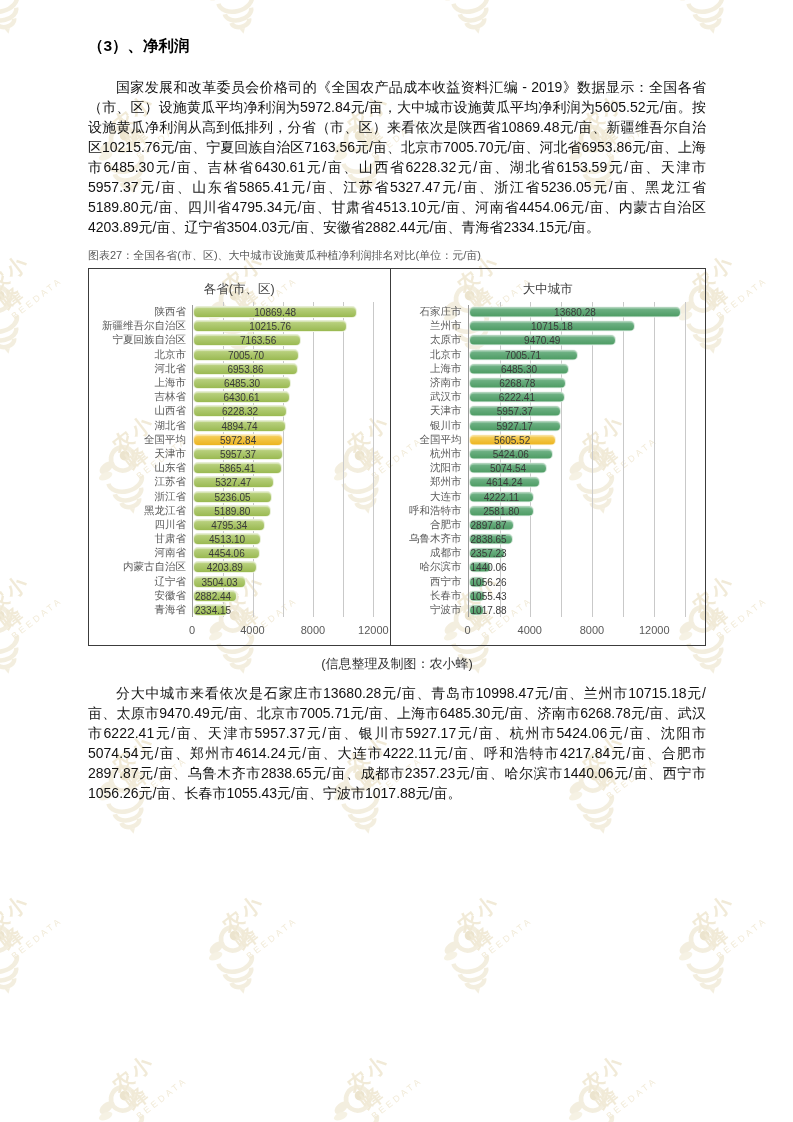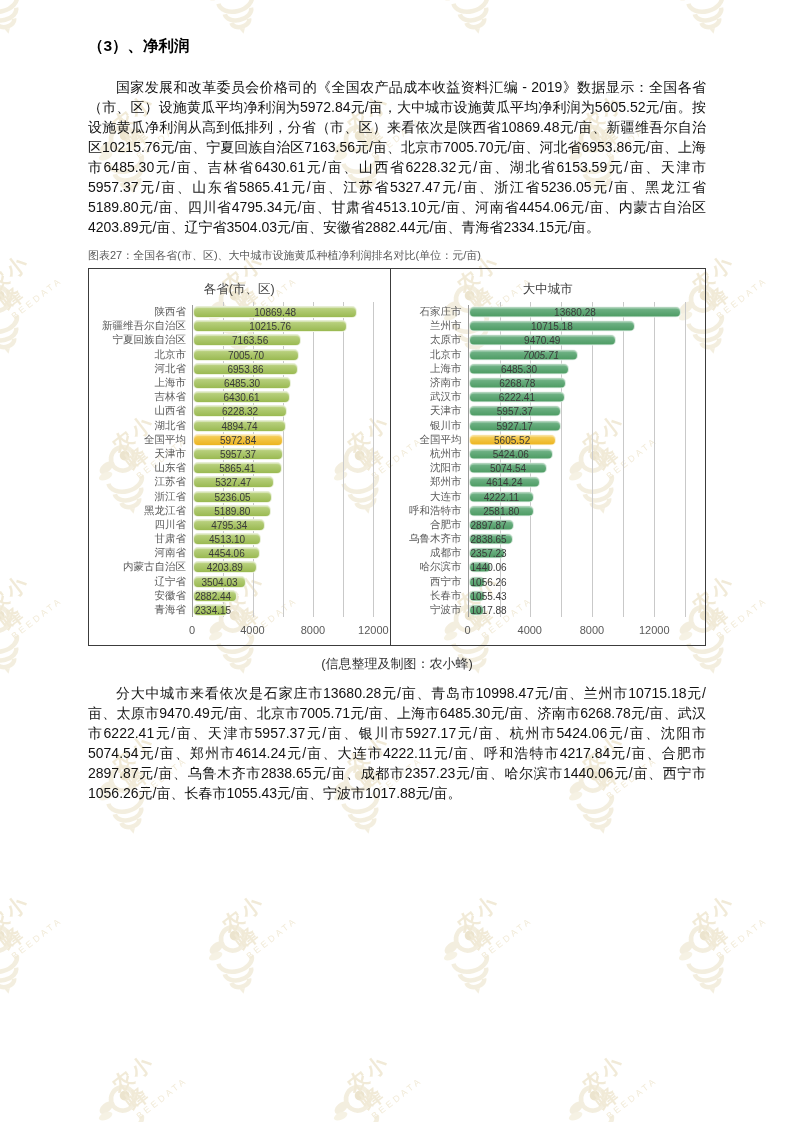--- a/index.html
+++ b/index.html
@@ -498,21 +498,21 @@
                 <div class="blabel">新疆维吾尔自治区</div>
                 <div class="bplot">
                   <div class="bar green-l" style="width: 78.5828%;"></div>
                   <span class="bval" style="left: 1px; width: 78.5828%;">10215.76</span>
                 </div>
               </div>
               <div class="brow">
                 <div class="blabel">宁夏回族自治区</div>
                 <div class="bplot">
                   <div class="bar green-l" style="width: 55.1043%;"></div>
-                  <span class="bval" style="left: 4px; width: 55.1043%;">7163.56</span>
+                  <span class="bval" style="left: 12px; width: 55.1043%;">7163.56</span>
                 </div>
               </div>
               <div class="brow">
                 <div class="blabel">北京市</div>
                 <div class="bplot">
                   <div class="bar green-l" style="width: 53.89%;"></div>
                   <span class="bval" style="left: 1px; width: 53.89%;">7005.70</span>
                 </div>
               </div>
               <div class="brow">
@@ -681,21 +681,21 @@
                 <div class="blabel">太原市</div>
                 <div class="bplot">
                   <div class="bar green-r" style="width: 62.3059%;"></div>
                   <span class="bval" style="left: 1px; width: 62.3059%;">9470.49</span>
                 </div>
               </div>
               <div class="brow">
                 <div class="blabel">北京市</div>
                 <div class="bplot">
                   <div class="bar green-r" style="width: 46.0902%;"></div>
-                  <span class="bval" style="left: 19px; width: 46.0902%; font-style: italic;">7005.71</span>
+                  <span class="bval" style="left: 1px; width: 46.0902%;">7005.71</span>
                 </div>
               </div>
               <div class="brow">
                 <div class="blabel">上海市</div>
                 <div class="bplot">
                   <div class="bar green-r" style="width: 42.6664%;"></div>
                   <span class="bval" style="left: 1px; width: 42.6664%;">6485.30</span>
                 </div>
               </div>
               <div class="brow">

